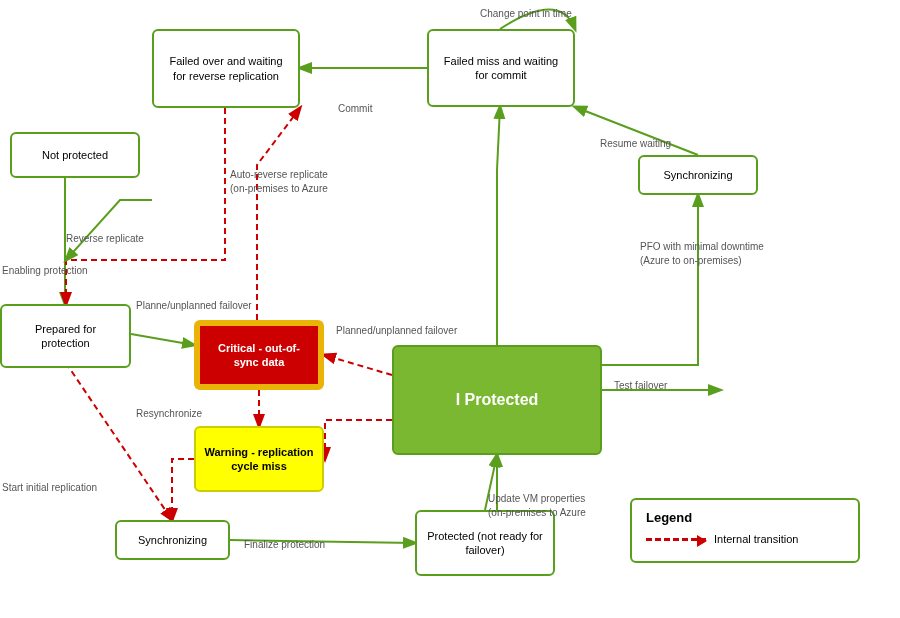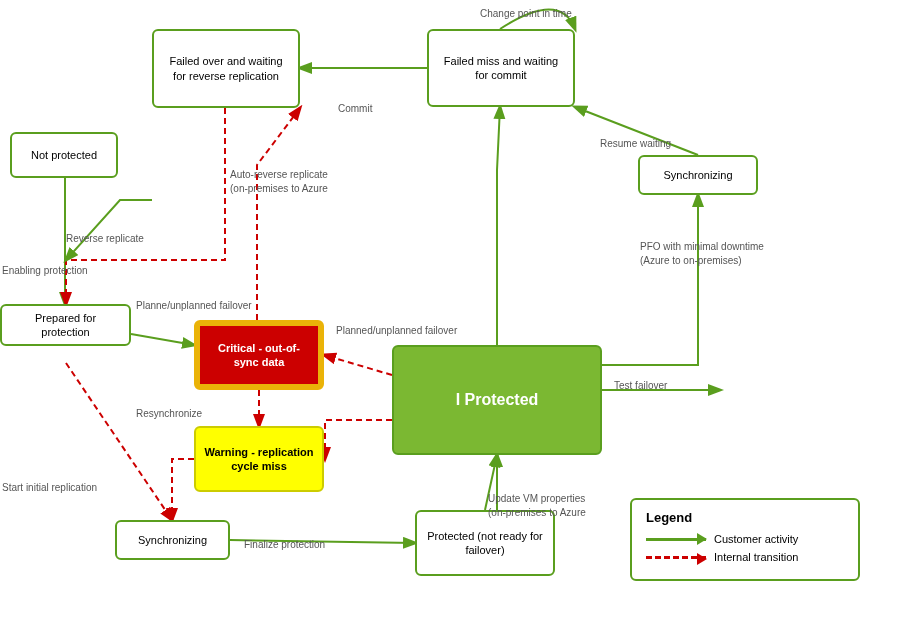--- a/index.html
+++ b/index.html
@@ -163,25 +163,25 @@
 
     <path d="M602,390 L680,390 L720,390" stroke="#5a9e1e" stroke-width="2" fill="none" marker-end="url(#arrowGreen)"></path>
 
     <path d="M497,510 L497,455" stroke="#5a9e1e" stroke-width="2" fill="none" marker-end="url(#arrowGreen)"></path>
 
     <path d="M131,334 L194,345" stroke="#5a9e1e" stroke-width="2" fill="none" marker-end="url(#arrowGreen)"></path>
 
     <path d="M152,200 L120,200 L66,260" stroke="#5a9e1e" stroke-width="2" fill="none" marker-end="url(#arrowGreen)"></path>
   </svg>
 
-  <div class="node node-green" style="left:10px; top:132px; width:108px; height:46px;">
+  <div class="node node-green" style="left:10px; top:132px; width:130px; height:46px;">
     <span>Not protected</span>
   </div>
 
-  <div class="node node-green" style="left:0px; top:304px; width:131px; height:42px;">
+  <div class="node node-green" style="left:0px; top:304px; width:131px; height:64px;">
     <span>Prepared for protection</span>
   </div>
 
   <div class="node node-green" style="left:152px; top:29px; width:148px; height:79px;">
     <span>Failed over and waiting for reverse replication</span>
   </div>
 
   <div class="node node-green" style="left:427px; top:29px; width:148px; height:78px;">
     <span>Failed miss and waiting for commit</span>
   </div>
@@ -239,23 +239,19 @@
   <div class="edge-label" style="left:488px; top:492px; line-height:1.4;">
     <span>Update VM properties<br>(on-premises to Azure</span>
   </div>
 
   <div class="edge-label" style="left:244px; top:539px;">Finalize protection</div>
 
   <div class="edge-label" style="left:480px; top:8px;">Change point in time</div>
 
   <div class="legend-box" style="left:630px; top:498px; width:230px;">
     <div style="font-weight:bold; margin-bottom:8px; font-size:13px;">Legend</div>
-    <div class="legend-row">
-      <span class="arrow-solid"></span>
-      <span>Customer activity</span>
-    </div>
     <div class="legend-row">
       <span class="arrow-dashed"></span>
       <span>Internal transition</span>
     </div>
   </div>
 
 </div>
 
 </body></html>

